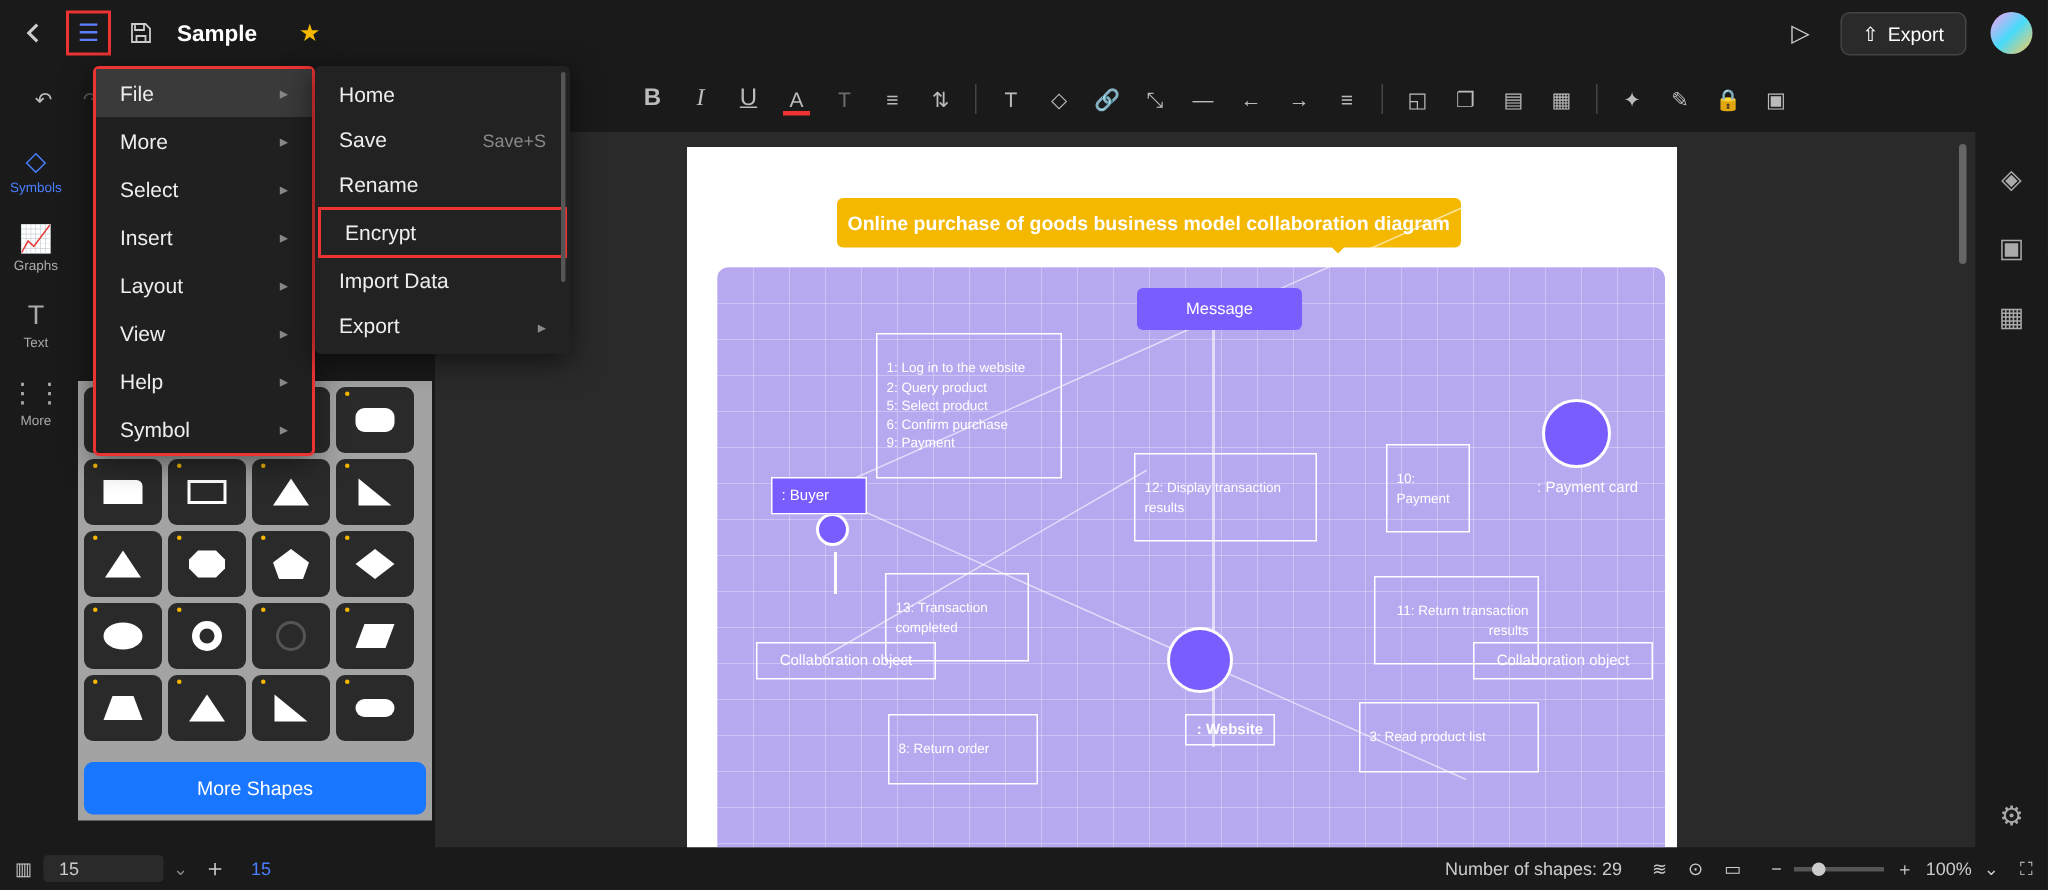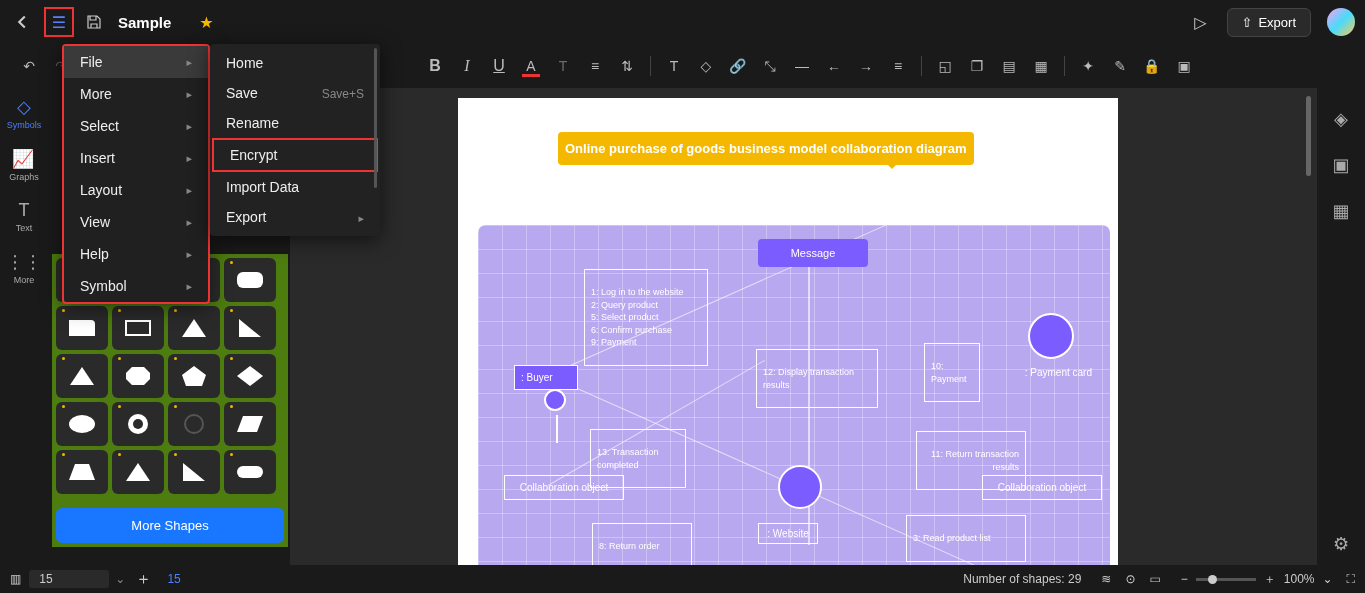--- a/index.html
+++ b/index.html
@@ -31,21 +31,21 @@
 .font-color::after { content:''; position:absolute; bottom:2px; left:4px; right:4px; height:3px; background:#e33; }
 
 
 .left-rail { position: absolute; left: 0; top: 88px; bottom: 28px; width: 48px; background: #1a1a1a; display: flex; flex-direction: column; align-items: center; padding-top: 8px; gap: 18px; }
 .rail-item { display: flex; flex-direction: column; align-items: center; gap: 2px; cursor: pointer; color: #aaa; }
 .rail-item.active { color: #4a7fff; }
 .rail-icon { font-size: 18px; }
 .rail-label { font-size: 9px; }
 
 
-.shape-panel { position: absolute; left: 52px; top: 254px; width: 236px; background: #4d7c0f; }
+.shape-panel { position: absolute; left: 52px; top: 254px; width: 236px; background: #a3a3a3; }
 .shape-grid { display: grid; grid-template-columns: repeat(4, 52px); gap: 4px; padding: 4px; }
 .shape-cell { width: 52px; height: 44px; background: #2a2a2a; border-radius: 6px; display: flex; align-items: center; justify-content: center; cursor: pointer; position: relative; }
 .shape-cell::before { content:''; position:absolute; top:3px; left:6px; width:3px; height:3px; background:#f5b800; border-radius:50%; }
 .shape-svg { width: 30px; height: 24px; }
 .more-shapes-btn { background: #1976ff; color: #fff; border-radius: 6px; padding: 10px; text-align: center; margin: 10px 4px 4px 4px; cursor: pointer; font-size: 13px; }
 
 
 .main-menu { position: absolute; left: 62px; top: 44px; width: 148px; background: #202020; border: 2px solid #e33; border-radius: 4px; z-index: 50; box-shadow: 0 4px 20px rgba(0,0,0,0.5); }
 .main-menu-item { padding: 8px 16px; display: flex; justify-content: space-between; align-items: center; cursor: pointer; font-size: 14px; color: #eee; }
 .main-menu-item.hl { background: #3a3a3a; }
@@ -55,21 +55,21 @@
 .sub-menu { position: absolute; left: 210px; top: 44px; width: 170px; background: #222; border-radius: 4px; z-index: 51; box-shadow: 0 4px 20px rgba(0,0,0,0.6); padding: 4px 0; }
 .sub-menu::before { content:''; position:absolute; right:3px; top:4px; width:3px; height:140px; background:#555; border-radius:2px; }
 .sub-menu-item { padding: 7px 16px; display:flex; justify-content:space-between; align-items:flex-end; cursor:pointer; font-size: 14px; color:#eee; }
 .sub-menu-item.boxed { border: 2px solid #e33; margin: 0 2px; }
 .sub-shortcut { color:#888; font-size:12px; }
 
 
 .canvas-wrap { position: absolute; left: 290px; right: 48px; top: 88px; bottom: 28px; background: #2a2a2a; overflow: hidden; }
 .canvas-scroll { position:absolute; right:6px; top:8px; width:5px; height:80px; background:#666; border-radius:3px; }
 .page { position: absolute; left: 168px; top: 10px; width: 660px; height: 470px; background: #fff; }
-.diagram-bg { position: absolute; left: 20px; top: 80px; right: 8px; bottom: 0; background: #b8a8f0; background-image: linear-gradient(rgba(255,255,255,0.3) 1px, transparent 1px), linear-gradient(90deg, rgba(255,255,255,0.3) 1px, transparent 1px); background-size: 24px 24px; border-radius: 8px 8px 0 0; margin-top: 47px; }
+.diagram-bg { position: absolute; left: 20px; top: 80px; right: 8px; bottom: 0; background: #b8a8f0; background-image: linear-gradient(rgba(255,255,255,0.3) 1px, transparent 1px), linear-gradient(90deg, rgba(255,255,255,0.3) 1px, transparent 1px); background-size: 24px 24px; border-radius: 8px 8px 0 0; }
 .title-banner { position: absolute; left: 100px; top: 34px; background: #f5b800; color: #fff; font-weight: 600; font-size: 13px; padding: 9px 7px; border-radius: 4px; }
 .title-banner::after { content:''; position:absolute; left:78%; bottom:-14px; border:10px solid transparent; border-top-color:#f5b800; }
 
 .msg-box { position:absolute; left: 300px; top: 96px; width: 110px; background:#7b5cff; color:#fff; font-size:11px; text-align:center; padding:8px 4px; border-radius:4px; }
 .buyer-label { position:absolute; left:46px; top:220px; width:64px; background:#7b5cff; color:#fff; font-size:10px; padding:6px; border:1px solid #fff; }
 .buyer-actor { position:absolute; left:66px; top:164px; width:22px; height:22px; background:#7b5cff; border-radius:50%; border:2px solid #fff; }
 .buyer-actor::after { content:''; position:absolute; top:24px; left:10px; width:2px; height:28px; background:#fff; }
 .paycard-circle { position:absolute; right:36px; top:170px; width:46px; height:46px; background:#7b5cff; border-radius:50%; border:2px solid #fff; }
 .paycard-label { position:absolute; right:8px; top:226px; color:#fff; font-size:10px; }
 .center-circle { position:absolute; left:308px; top:324px; width:44px; height:44px; background:#7b5cff; border-radius:50%; border:2px solid #fff; }
@@ -360,21 +360,21 @@
       <div class="diag-line" style="left:70px; top:260px; width:250px; transform:rotate(-30deg)"></div>
       <div class="diag-line" style="left:330px; top:40px; width:2px; height:280px; transform:none"></div>
       <div class="msg-box" style="left:280px; top:14px;">Message</div>
       <div class="buyer-actor"></div>
       <div class="buyer-label" style="left:36px; top:140px;">: Buyer</div>
       <div class="paycard-circle" style="right:36px; top:88px;"></div>
       <div class="paycard-label" style="right:18px; top:142px;">: Payment card</div>
       <div class="center-circle" style="left:300px; top:240px;"></div>
       <div class="collab-left" style="left:26px; top:250px;">Collaboration object</div>
       <div class="collab-right" style="right:8px; top:250px;">Collaboration object</div>
-      <div class="website-box" style="left:280px; top:298px;">: Website</div>
+      <div class="website-box" style="left:312px; top:298px;font-weight:bold;">: Website</div>
       <div class="note-box n1" style="left:106px; top:44px; white-space:pre-line;">1: Log in to the website
 2: Query product
 5: Select product
 6: Confirm purchase
 9: Payment</div>
       <div class="note-box n12" style="left:278px; top:124px;">12: Display transaction results</div>
       <div class="note-box n10" style="right:130px; top:118px;">10: Payment</div>
       <div class="note-box n13" style="left:112px; top:204px;">13: Transaction completed</div>
       <div class="note-box n11" style="right:84px; top:206px;">11: Return transaction results</div>
       <div class="note-box n8" style="left:114px; top:298px;">8: Return order</div>

